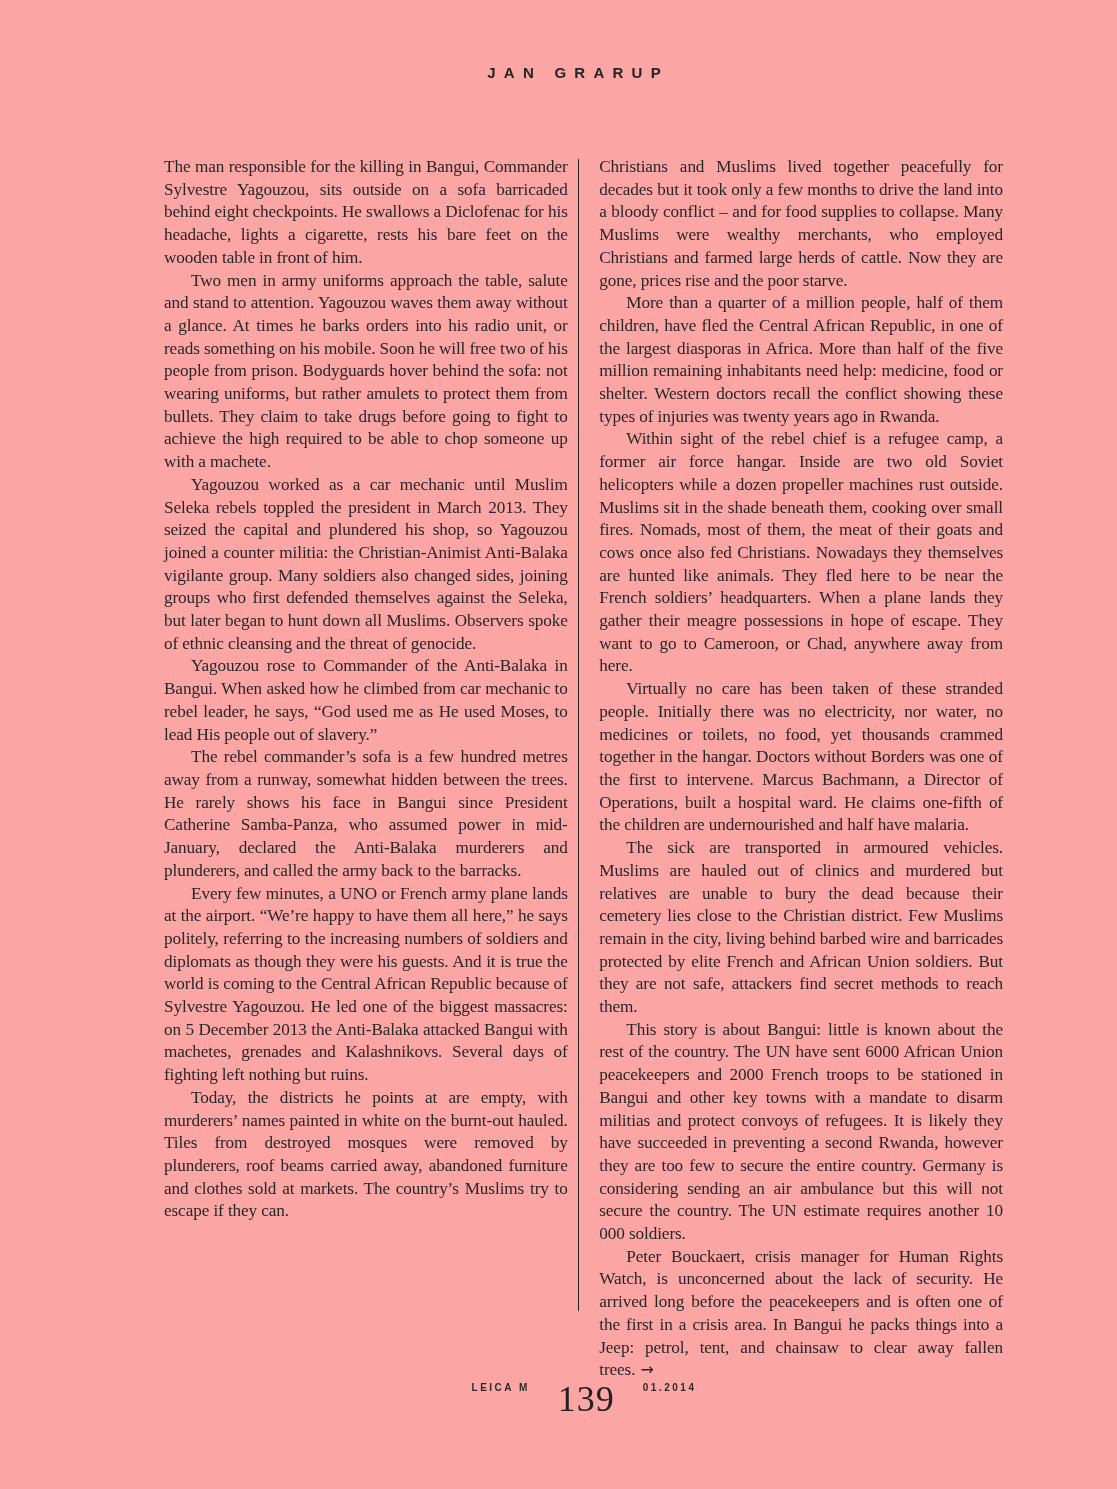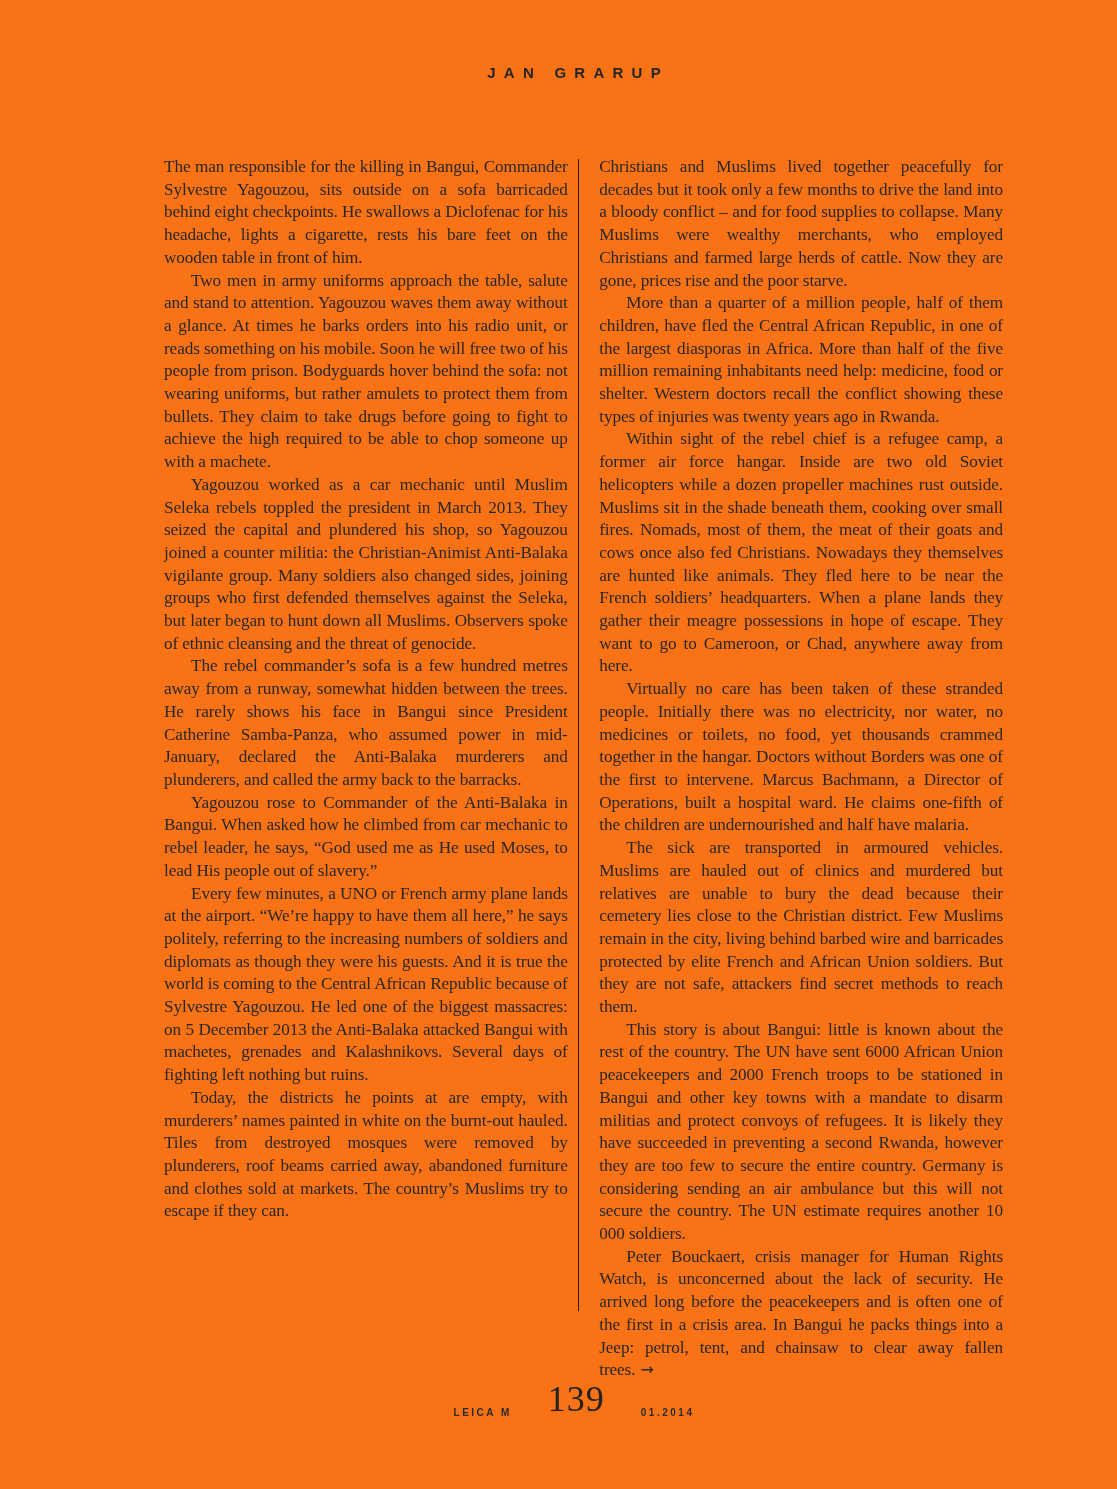--- a/index.html
+++ b/index.html
@@ -1,21 +1,21 @@
 <!DOCTYPE html>
 <html><head>
 <meta charset="utf-8">
 <style>
   html, body { margin: 0; padding: 0; background: #e8e8e8; }
   .page {
     position: relative;
     width: 1117px;
     height: 1489px;
     margin: 0 auto;
-    background: #f97316;
+    background: #fca5a5;
     color: #272727;
     overflow: hidden;
   }
   .running-head {
     position: absolute;
     top: 64px;
     left: 145px;
     width: 858px;
     text-align: center;
     font-family: "Liberation Sans", sans-serif;
@@ -55,26 +55,26 @@
   .para { margin: 0; }
   .para + .para { text-indent: 27px; }
   .arrow {
     font-family: "DejaVu Sans", sans-serif;
     font-size: 16px;
     letter-spacing: 0;
   }
   .folio {
     position: absolute;
     top: 1381px;
-    left: 145px;
+    left: 155px;
     width: 858px;
     display: flex;
     justify-content: center;
-    align-items: flex-end;
-    gap: 36px;
+    align-items: flex-start;
+    gap: 28px;
     color: #2b2b2b;
   }
   .folio .side-label {
     font-family: "Liberation Sans", sans-serif;
     font-weight: 700;
     font-size: 10px;
     letter-spacing: 2.5px;
     transform: scaleY(1.15);
   }
   .folio .page-num {
@@ -90,22 +90,22 @@
 
 <div class="page">
 
   <div class="running-head">JAN GRARUP</div>
 
   <div class="article">
     <div class="col col-left">
         <p class="para">The man responsible for the killing in Bangui, Commander Sylvestre Yagouzou, sits outside on a sofa barricaded behind eight checkpoints. He swallows a Diclofenac for his headache, lights a cigarette, rests his bare feet on the wooden table in front of him.</p>
         <p class="para">Two men in army uniforms approach the table, salute and stand to attention. Yagouzou waves them away without a glance. At times he barks orders into his radio unit, or reads something on his mobile. Soon he will free two of his people from prison. Bodyguards hover behind the sofa: not wearing uniforms, but rather amulets to protect them from bullets. They claim to take drugs before going to fight to achieve the high required to be able to chop someone up with a machete.</p>
         <p class="para">Yagouzou worked as a car mechanic until Muslim Seleka rebels toppled the president in March 2013. They seized the capital and plundered his shop, so Yagouzou joined a counter militia: the Christian-Animist Anti-Balaka vigilante group. Many soldiers also changed sides, joining groups who first defended themselves against the Seleka, but later began to hunt down all Muslims. Observers spoke of ethnic cleansing and the threat of genocide.</p>
+        <p class="para">Yagouzou rose to Commander of the Anti-Balaka in Bangui. When asked how he climbed from car mechanic to rebel leader, he says, “God used me as He used Moses, to lead His people out of slavery.”</p>
         <p class="para">The rebel commander’s sofa is a few hundred metres away from a runway, somewhat hidden between the trees. He rarely shows his face in Bangui since President Catherine Samba-Panza, who assumed power in mid-January, declared the Anti-Balaka murderers and plunderers, and called the army back to the barracks.</p>
-        <p class="para">Yagouzou rose to Commander of the Anti-Balaka in Bangui. When asked how he climbed from car mechanic to rebel leader, he says, “God used me as He used Moses, to lead His people out of slavery.”</p>
         <p class="para">Every few minutes, a UNO or French army plane lands at the airport. “We’re happy to have them all here,” he says politely, referring to the increasing numbers of soldiers and diplomats as though they were his guests. And it is true the world is coming to the Central African Republic because of Sylvestre Yagouzou. He led one of the biggest massacres: on 5 December 2013 the Anti-Balaka attacked Bangui with machetes, grenades and Kalashnikovs. Several days of fighting left nothing but ruins.</p>
         <p class="para">Today, the districts he points at are empty, with murderers’ names painted in white on the burnt-out hauled. Tiles from destroyed mosques were removed by plunderers, roof beams carried away, abandoned furniture and clothes sold at markets. The country’s Muslims try to escape if they can.</p>
       </div>
     <div class="divider"></div>
     <div class="col col-right">
         <p class="para">Christians and Muslims lived together peacefully for decades but it took only a few months to drive the land into a bloody conflict – and for food supplies to collapse. Many Muslims were wealthy merchants, who employed Christians and farmed large herds of cattle. Now they are gone, prices rise and the poor starve.</p>
         <p class="para">More than a quarter of a million people, half of them children, have fled the Central African Republic, in one of the largest diasporas in Africa. More than half of the five million remaining inhabitants need help: medicine, food or shelter. Western doctors recall the conflict showing these types of injuries was twenty years ago in Rwanda.</p>
         <p class="para">Within sight of the rebel chief is a refugee camp, a former air force hangar. Inside are two old Soviet helicopters while a dozen propeller machines rust outside. Muslims sit in the shade beneath them, cooking over small fires. Nomads, most of them, the meat of their goats and cows once also fed Christians. Nowadays they themselves are hunted like animals. They fled here to be near the French soldiers’ headquarters. When a plane lands they gather their meagre possessions in hope of escape. They want to go to Cameroon, or Chad, anywhere away from here.</p>
         <p class="para">Virtually no care has been taken of these stranded people. Initially there was no electricity, nor water, no medicines or toilets, no food, yet thousands crammed together in the hangar. Doctors without Borders was one of the first to intervene. Marcus Bachmann, a Director of Operations, built a hospital ward. He claims one-fifth of the children are undernourished and half have malaria.</p>
         <p class="para">The sick are transported in armoured vehicles. Muslims are hauled out of clinics and murdered but relatives are unable to bury the dead because their cemetery lies close to the Christian district. Few Muslims remain in the city, living behind barbed wire and barricades protected by elite French and African Union soldiers. But they are not safe, attackers find secret methods to reach them.</p>

